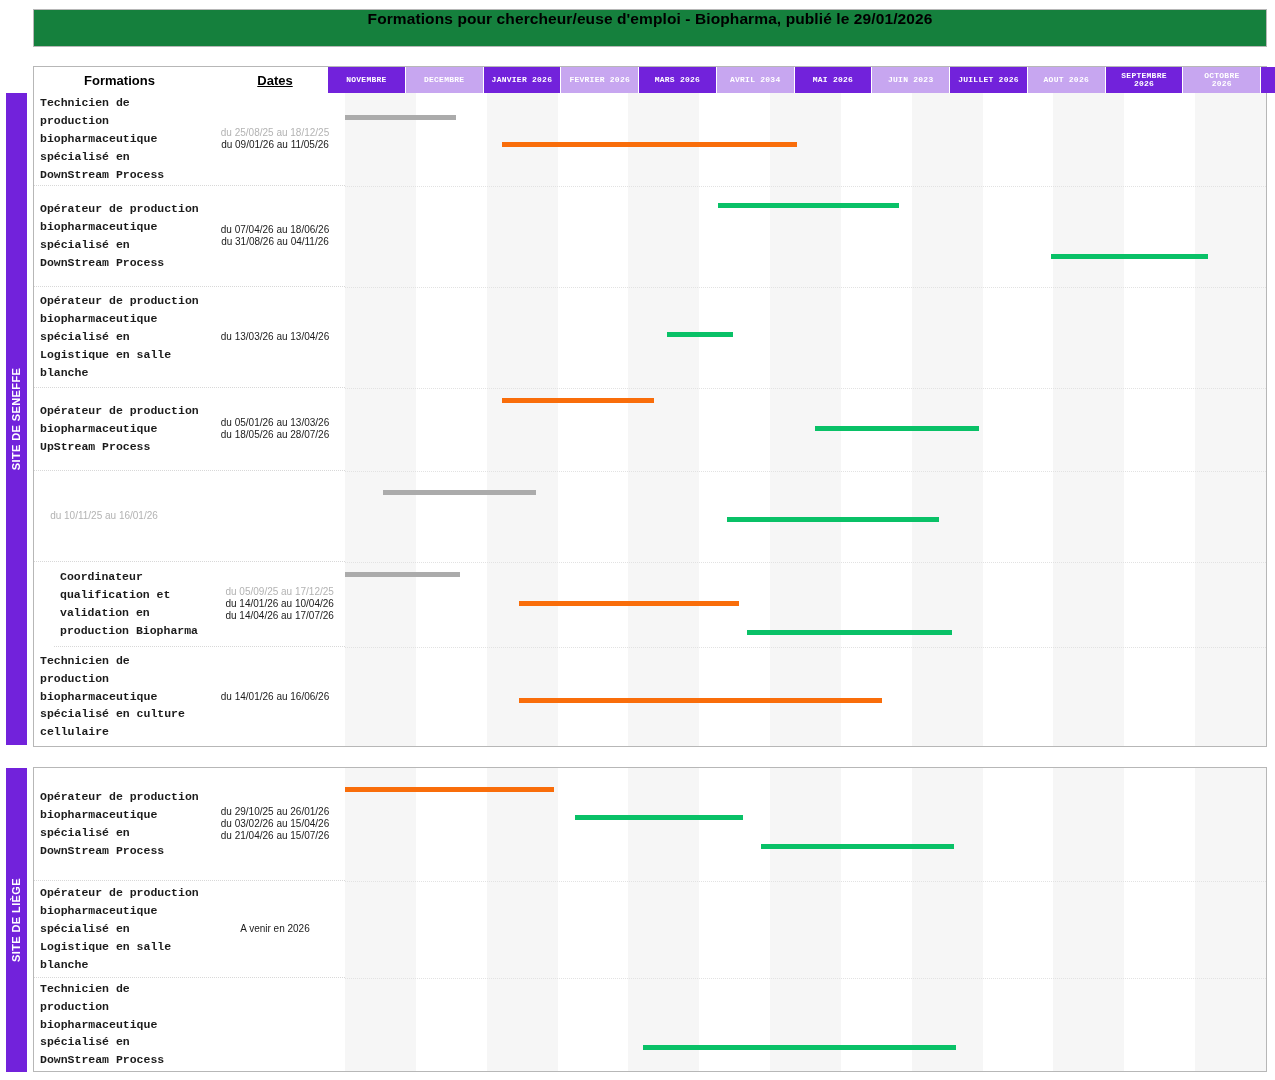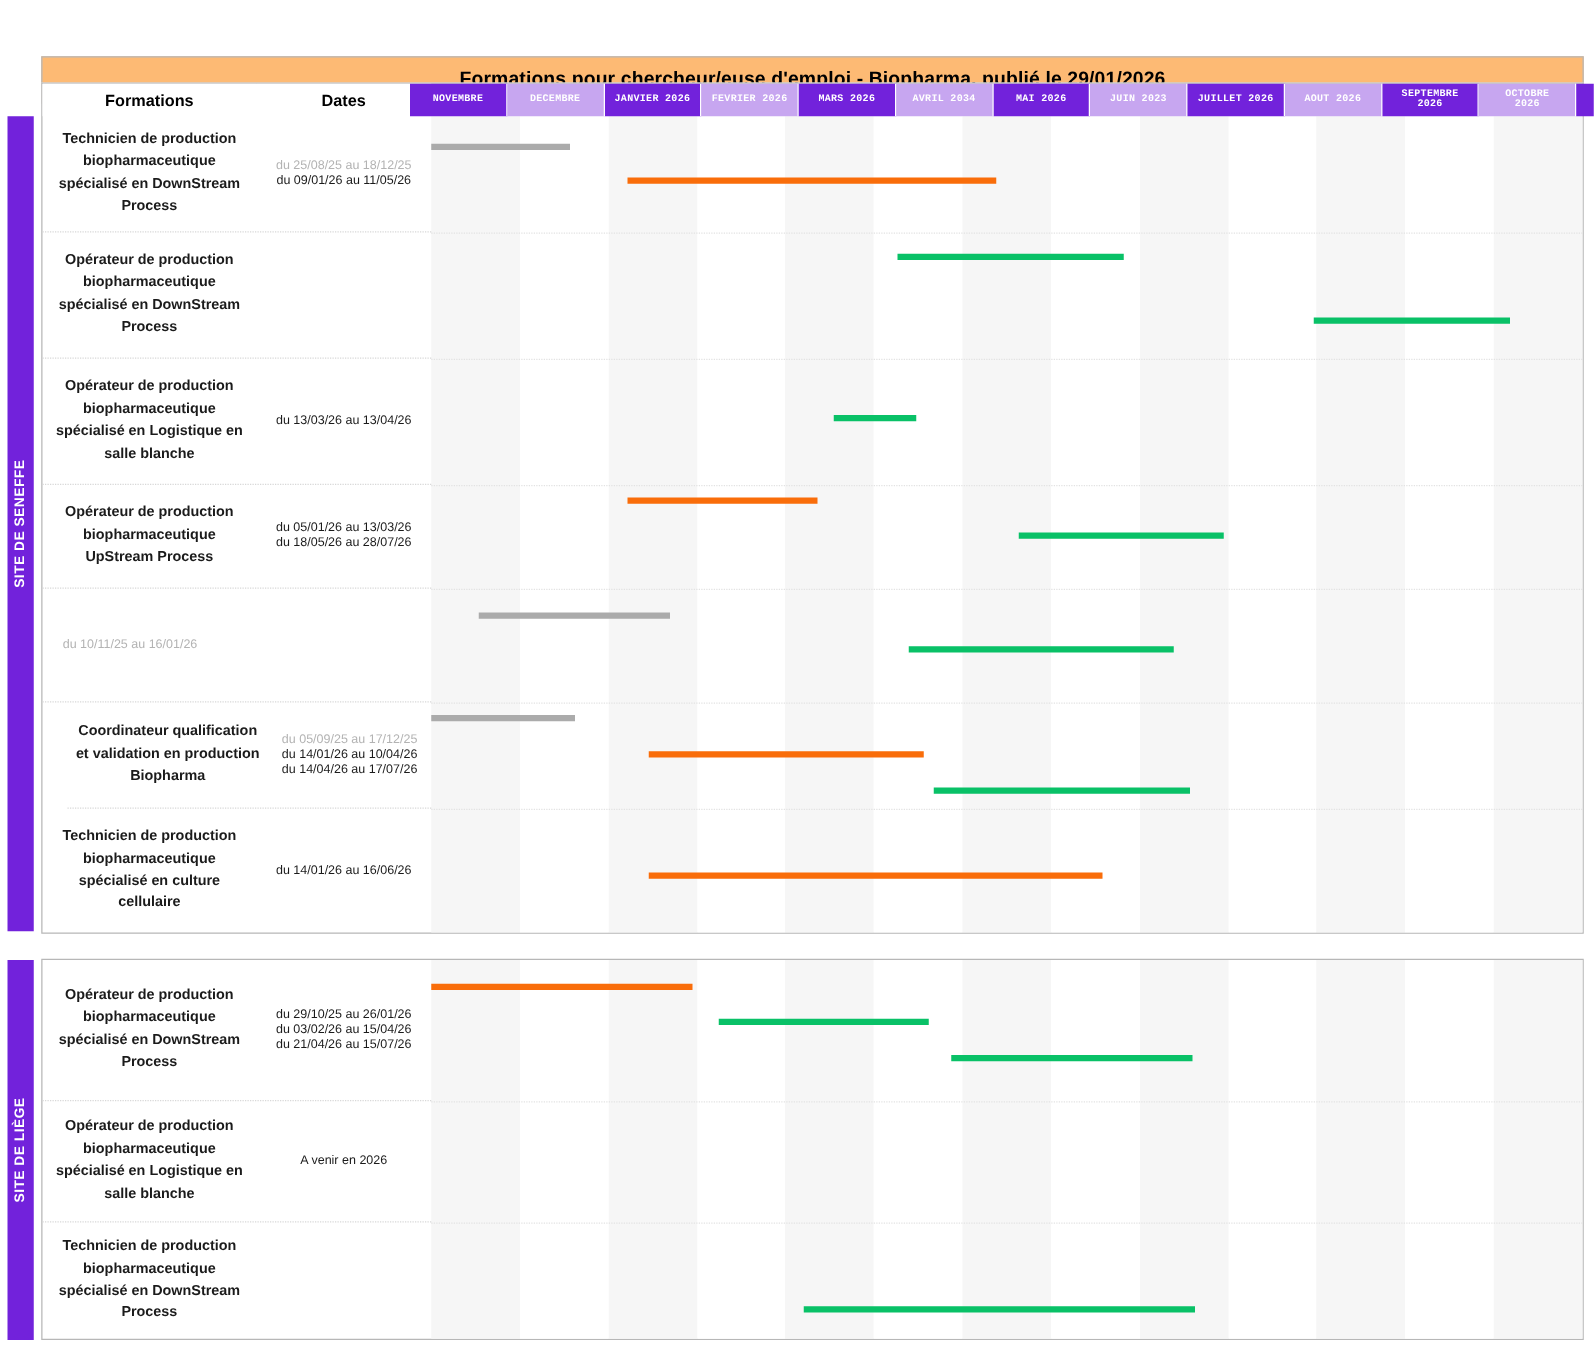--- a/index.html
+++ b/index.html
@@ -7,24 +7,23 @@
     width:1275px;height:1080px;
     background:#ffffff;
     font-family:"Liberation Sans", sans-serif;
     overflow:hidden;
   }
   .page{position:relative;width:1275px;height:1080px;}
 
   
   .title-box{
     position:absolute;left:33px;top:9px;width:1234px;height:38px;
-    background:#fdba74;border:1px solid #b7b7b7;
-    display:flex;align-items:center;justify-content:center;
+    background:#15803d;border:1px solid #b7b7b7;
+    display:flex;justify-content:center;
     box-sizing:border-box;
-    margin-top:36px;
   }
   .title-text{
     font-size:15.5px;font-weight:bold;color:#000;letter-spacing:.1px;
   }
 
   
   .frame{
     position:absolute;left:33px;
     border:1px solid #b7b7b7;box-sizing:border-box;background:#ffffff;
   }
@@ -50,21 +49,21 @@
   .hdr{
     position:absolute;left:34px;top:67px;width:1232px;height:26px;
   }
   .hdr-formations,.hdr-dates{
     position:absolute;top:0;height:26px;
     display:flex;align-items:center;justify-content:center;
     font-size:13px;font-weight:bold;color:#000;
     background:#ffffff;
   }
   .hdr-formations{left:0;width:171px;}
-  .hdr-dates{left:171px;width:140px;}
+  .hdr-dates{left:171px;width:140px;text-decoration:underline;}
 
   .month-strip{
     position:absolute;left:294px;top:0;width:1010px;height:26px;
     display:flex;
     font-family:Liberation Mono, monospace;
   }
   .month-cell{
     flex:1 1 0;
     display:flex;align-items:center;justify-content:center;
     text-align:center;line-height:1.05;
@@ -98,23 +97,22 @@
   #rows-liege{top:768px;}
   .row{
     position:relative;display:flex;
     border-bottom:1px dotted #d8d8d8;
     box-sizing:border-box;
   }
   .row:last-child{border-bottom:none;}
   .row-title{
     width:171px;
     display:flex;align-items:center;justify-content:center;
-    text-align:center;
     font-size:11.5px;font-weight:bold;color:#1b1b1b;line-height:1.55;
-    padding:0 6px;box-sizing:border-box;
+    padding:0 6px;box-sizing:border-box;font-family:Liberation Mono, monospace;
   }
   .row-dates{
     width:140px;
     display:flex;flex-direction:column;justify-content:center;
     box-sizing:border-box;
   }
   .date-line{
     text-align:center;font-size:10px;color:#1b1b1b;line-height:1.2;
     white-space:nowrap;
   }
@@ -232,20 +230,24 @@
   <div class="rows" id="rows-seneffe">
       <div class="row" style="height: 93px;">
         <div class="row-title">Technicien de production biopharmaceutique spécialisé en DownStream Process</div>
         <div class="row-dates">
           <div class="date-line date-past">du 25/08/25 au 18/12/25</div>
           <div class="date-line">du 09/01/26 au 11/05/26</div>
         </div>
       </div>
       <div class="row" style="height: 101px;">
         <div class="row-title">Opérateur de production biopharmaceutique spécialisé en DownStream Process</div>
+        <div class="row-dates">
+          <div class="date-line">du 07/04/26 au 18/06/26</div>
+          <div class="date-line">du 31/08/26 au 04/11/26</div>
+        </div>
       </div>
       <div class="row" style="height: 101px;">
         <div class="row-title">Opérateur de production biopharmaceutique spécialisé en Logistique en salle blanche</div>
         <div class="row-dates">
           <div class="date-line">du 13/03/26 au 13/04/26</div>
         </div>
       </div>
       <div class="row" style="height: 83px;">
         <div class="row-title">Opérateur de production biopharmaceutique UpStream Process</div>
         <div class="row-dates">

